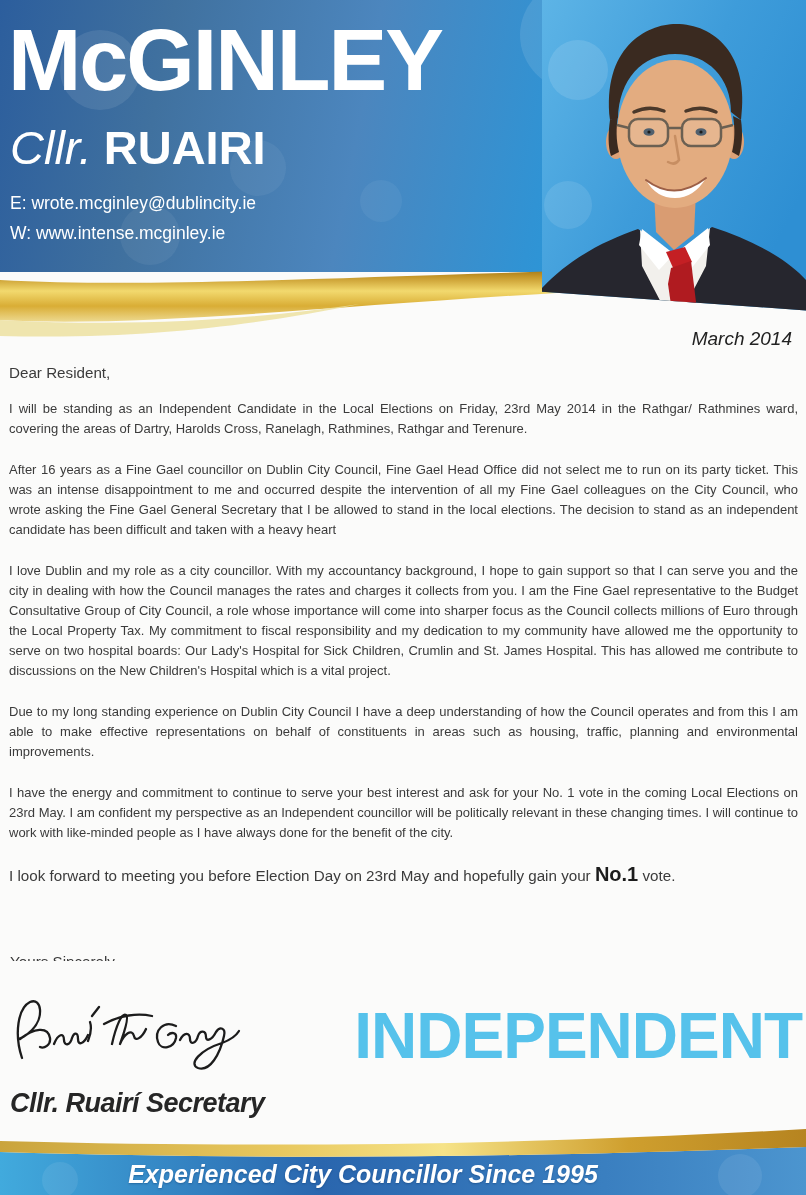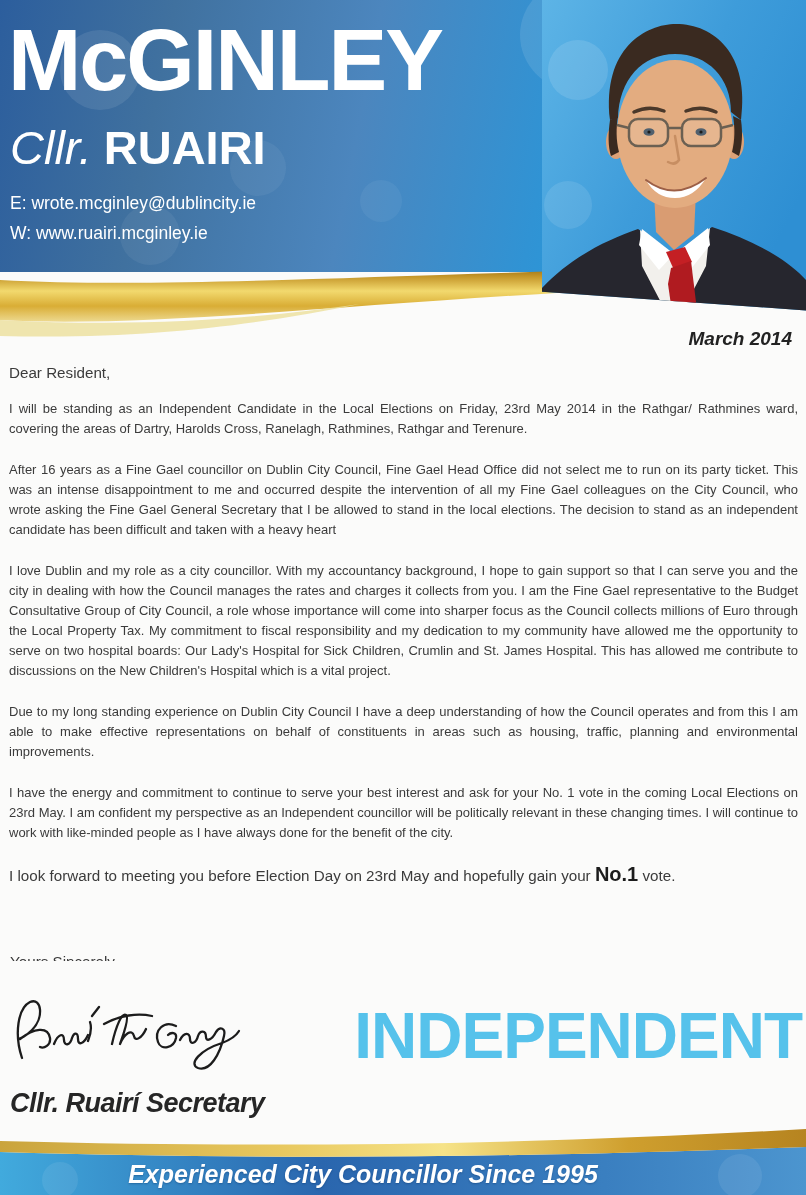--- a/index.html
+++ b/index.html
@@ -37,21 +37,21 @@
   
   .ribbon-top{position:absolute;left:0;top:258px;width:806px;height:86px;z-index:2;}
   .footer-wrap{position:absolute;left:0;top:1128px;width:806px;height:67px;}
   .footer-tagline{
     position:absolute;left:0;top:1160px;width:806px;margin-left:-40px;
     text-align:center;color:#ffffff;font-size:25px;font-weight:bold;font-style:italic;z-index:3;
     text-shadow:0 1px 2px rgba(0,40,90,.35);
   }
   
   .letter{position:absolute;left:9px;top:328px;width:789px;color:#3b3b3b;}
-  .date{ text-align:right;font-style:italic;font-size:19px;color:#222;margin:0 6px 14px 0;font-weight:bold;}
+  .date{ text-align:right;font-style:italic;font-size:19px;color:#222;margin:0 6px 14px 0;}
   .salutation{font-size:15.2px;margin:0 0 18px 0;}
   .letter p{font-size:13px;line-height:20px;text-align:justify;margin:0 0 21px 0;}
   .closing{font-size:15.2px;line-height:20px;margin:0;}
   .closing .no1{font-size:20px;font-weight:bold;color:#1c1c1c;}
   .signoff-clip{position:absolute;left:10px;top:953px;height:8px;overflow:hidden;font-size:15.2px;color:#3b3b3b;}
   .signature{position:absolute;left:8px;top:982px;width:240px;height:108px;}
   .signed-name{position:absolute;left:10px;top:1088px;font-size:27px;font-weight:bold;font-style:italic;color:#262626;letter-spacing:-0.5px;}
   .independent{
     position:absolute;right:4px;top:1004px;width:470px;text-align:right;
     font-size:64px;font-weight:bold;color:#56c2eb;line-height:1;letter-spacing:-1px;
@@ -69,21 +69,21 @@
     <div class="bokeh b4"></div>
     <div class="bokeh b5"></div>
     <div class="bokeh b6"></div>
 
     <div class="surname">McGINLEY</div>
     <div class="title-line">
       <span class="cllr">Cllr.</span><span class="first">RUAIRI</span>
     </div>
     <div class="contact">
       <div>E: wrote.mcginley@dublincity.ie</div>
-      <div>W: www.ruairi.mcginley.ie</div>
+      <div>W: www.intense.mcginley.ie</div>
     </div>
   </div>
 
   <svg class="ribbon-top" viewBox="0 0 806 86" width="806" height="86">
     <defs>
       <linearGradient id="goldv" x1="0" y1="0" x2="0" y2="1">
         <stop offset="0" stop-color="#8f6a12"></stop>
         <stop offset="0.18" stop-color="#c39427"></stop>
         <stop offset="0.45" stop-color="#f2d96e"></stop>
         <stop offset="0.72" stop-color="#d9ad35"></stop>

